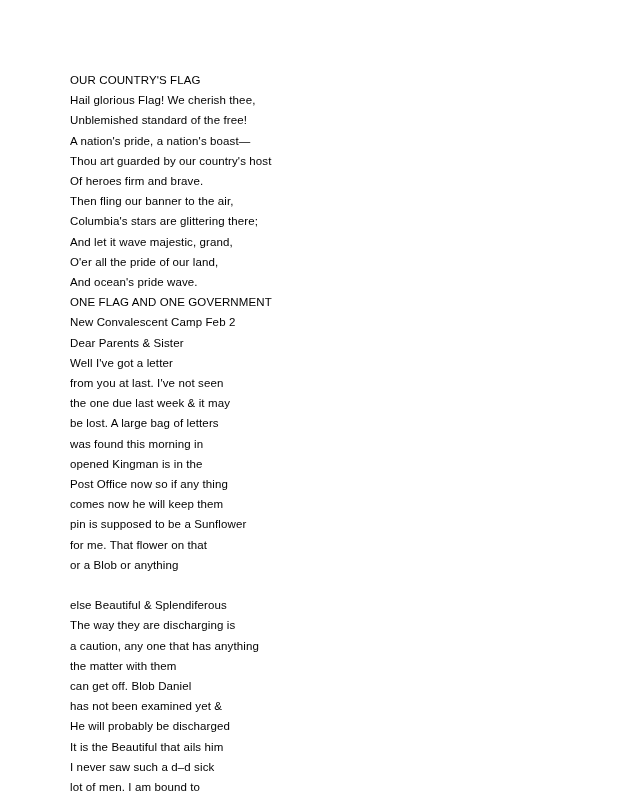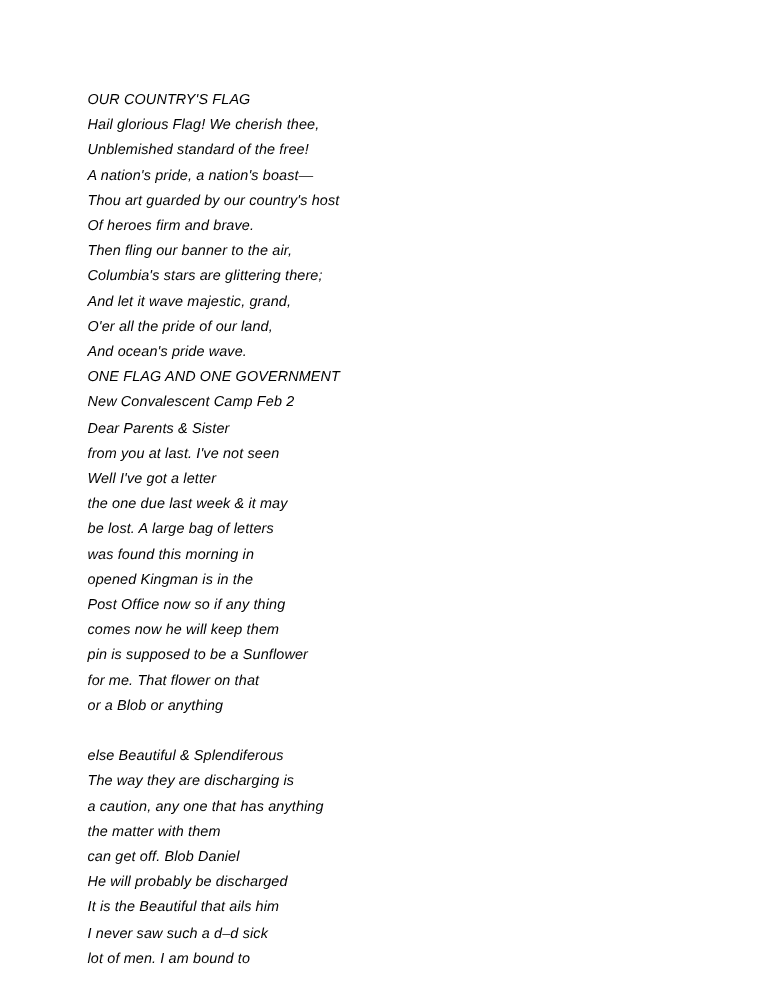--- a/index.html
+++ b/index.html
@@ -24,21 +24,20 @@
     position: absolute;
     left: 70px;
     top: 70px;
     width: 480px;
   }
   .line {
     font-size: 11.5px;
     line-height: 20.2px;
     white-space: pre;
     letter-spacing: 0.01em;
-    font-style: italic;
   }
   .line.blank {
     height: 20.2px;
   }
 </style>
 </head>
 <body>
 
 <div class="page">
   <div class="text-block">
@@ -49,36 +48,37 @@
     <div class="line">Thou art guarded by our country's host</div>
     <div class="line">Of heroes firm and brave.</div>
     <div class="line">Then fling our banner to the air,</div>
     <div class="line">Columbia's stars are glittering there;</div>
     <div class="line">And let it wave majestic, grand,</div>
     <div class="line">O'er all the pride of our land,</div>
     <div class="line">And ocean's pride wave.</div>
     <div class="line">ONE FLAG AND ONE GOVERNMENT</div>
     <div class="line">New Convalescent Camp Feb 2</div>
     <div class="line">Dear Parents &amp; Sister</div>
+    <div class="line">Well I've got a letter</div>
     <div class="line">from you at last. I've not seen</div>
-    <div class="line">Well I've got a letter</div>
     <div class="line">the one due last week &amp; it may</div>
     <div class="line">be lost. A large bag of letters</div>
     <div class="line">was found this morning in</div>
     <div class="line">opened Kingman is in the</div>
     <div class="line">Post Office now so if any thing</div>
     <div class="line">comes now he will keep them</div>
     <div class="line">pin is supposed to be a Sunflower</div>
     <div class="line">for me. That flower on that</div>
     <div class="line">or a Blob or anything</div>
     <div class="line blank"></div>
     <div class="line">else Beautiful &amp; Splendiferous</div>
     <div class="line">The way they are discharging is</div>
     <div class="line">a caution, any one that has anything</div>
     <div class="line">the matter with them</div>
     <div class="line">can get off. Blob Daniel</div>
+    <div class="line">has not been examined yet &amp;</div>
     <div class="line">He will probably be discharged</div>
     <div class="line">It is the Beautiful that ails him</div>
     <div class="line">I never saw such a d–d sick</div>
     <div class="line">lot of men. I am bound to</div>
 
   </div>
 </div>
 
 </body></html>

